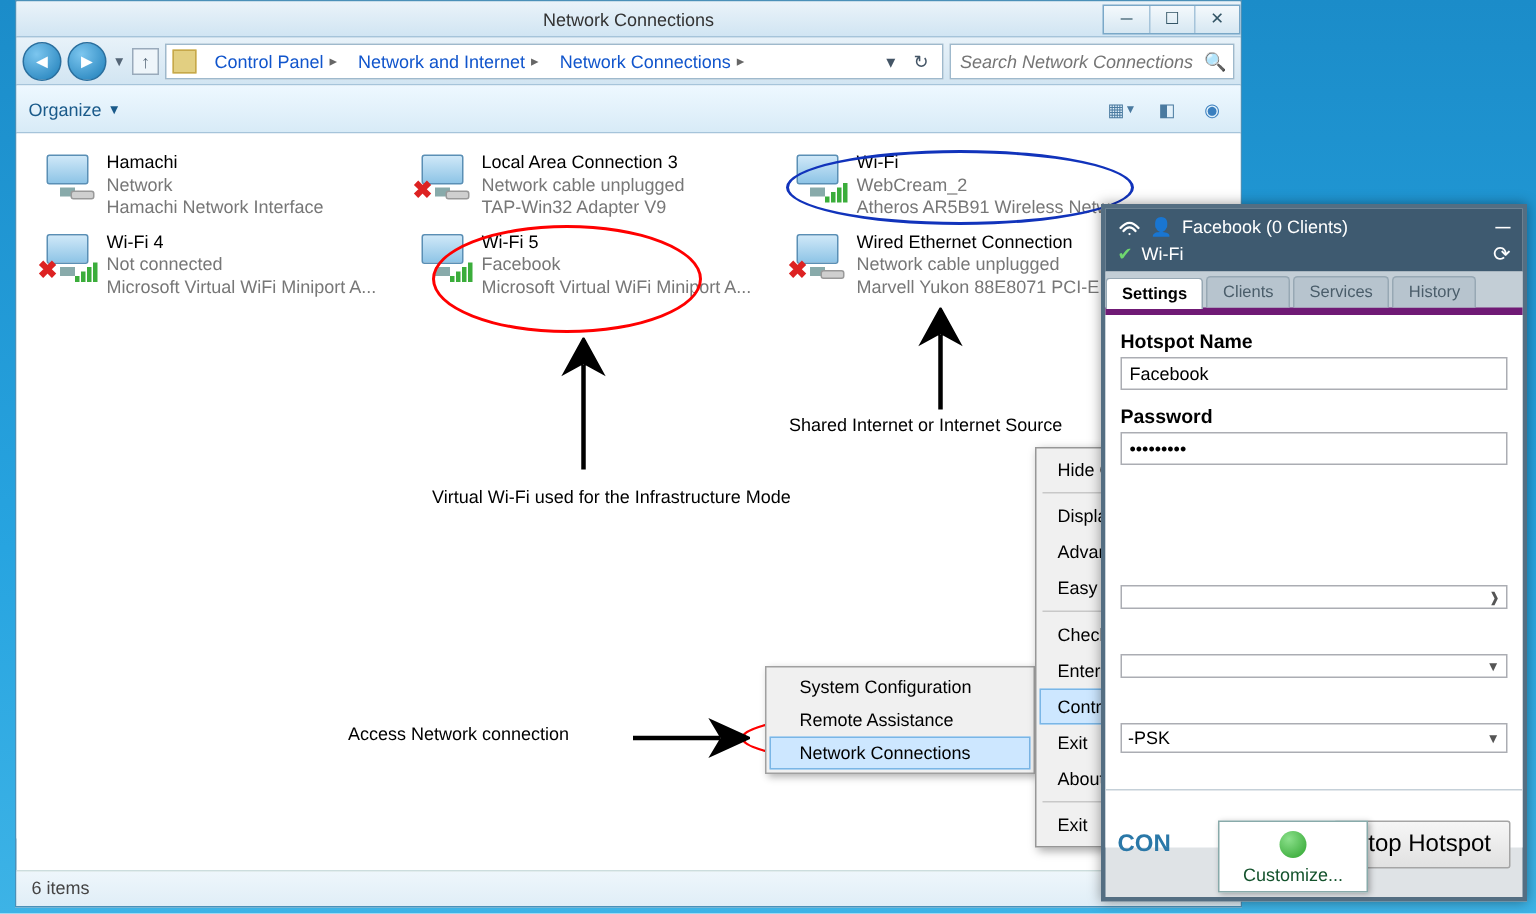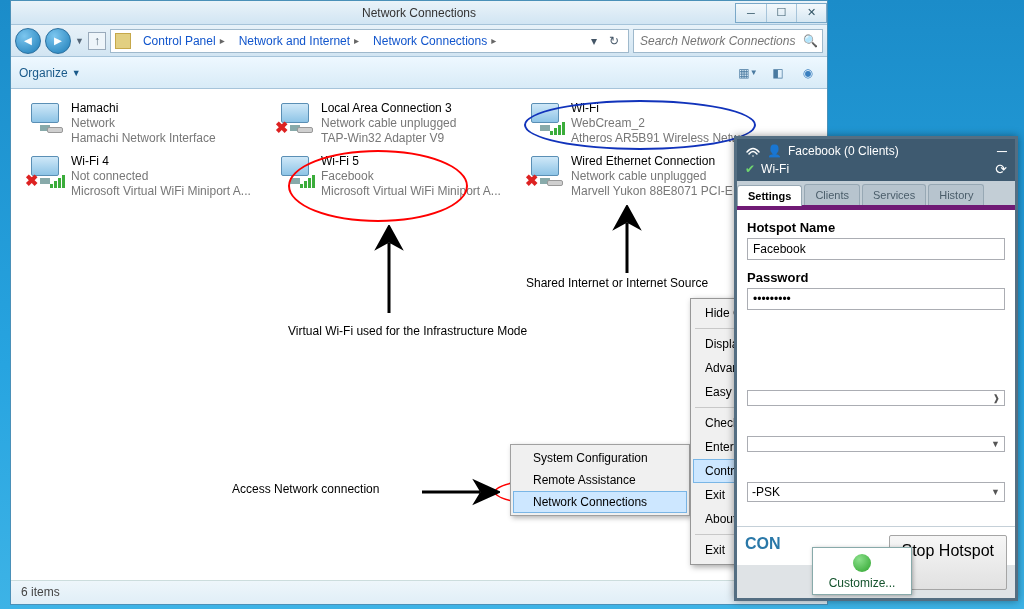--- a/index.html
+++ b/index.html
@@ -166,21 +166,21 @@
   .cf-hctrl{margin-left:auto;display:flex;gap:8px;font-size:14px;}
   .cf-wifi-ic{width:16px;height:16px;display:inline-flex;align-items:center;justify-content:center;}
   .cf-tabs{display:flex;background:#c3ced6;border-bottom:5px solid #701a75;padding-top:3px;padding-left:0;gap:0;}
   .cf-tab{padding:4px 10px;border:1px solid #97a8b4;border-bottom:none;background:#b7c4ce;color:#4a5d6a;font-size:11px;cursor:pointer;margin-right:2px;border-radius:3px 3px 0 0;}
   .cf-tab.active{background:#fff;color:#000;font-weight:bold;position:relative;top:1px;}
   .cf-body{background:#fff;padding:10px;height:355px;position:relative;}
   .cf-label{font-weight:bold;font-size:13px;margin-bottom:3px;}
   .cf-input{width:100%;border:1px solid #abadb3;padding:3px 5px;font-size:12px;margin-bottom:10px;}
   .cf-select{width:100%;border:1px solid #abadb3;padding:2px 4px;font-size:12px;background:#fff;display:flex;justify-content:flex-end;align-items:center;margin-bottom:10px;color:#555;cursor:pointer;}
   .cf-select .dd{font-size:9px;}
-  .cf-bottom{position:absolute;bottom:0;left:0;right:0;height:72px;border-top:1px solid #c5d0d8;padding:8px;display:flex;justify-content:space-between;gap:8px;}
+  .cf-bottom{position:absolute;bottom:0;left:0;right:0;height:72px;border-top:1px solid #c5d0d8;padding:8px;display:flex;align-items:center;justify-content:space-between;gap:8px;}
   .cf-btn{border:1px solid #a5a5a5;background:linear-gradient(#f6f6f6,#e1e1e1);padding:6px 12px;font-size:16px;cursor:pointer;border-radius:2px;}
   .cf-logo{font-size:16px;font-weight:bold;color:#2a78a8;font-family:Arial;}
 
   
   .customize{
     position:absolute;bottom:14px;right:112px;width:100px;height:48px;
     background:#fff;border:1px solid #8aa;box-shadow:1px 1px 4px rgba(0,0,0,.3);
     display:flex;flex-direction:column;align-items:center;justify-content:flex-end;padding:4px;font-size:12px;
   }
   .customize .link{color:#14532d;cursor:pointer;}

